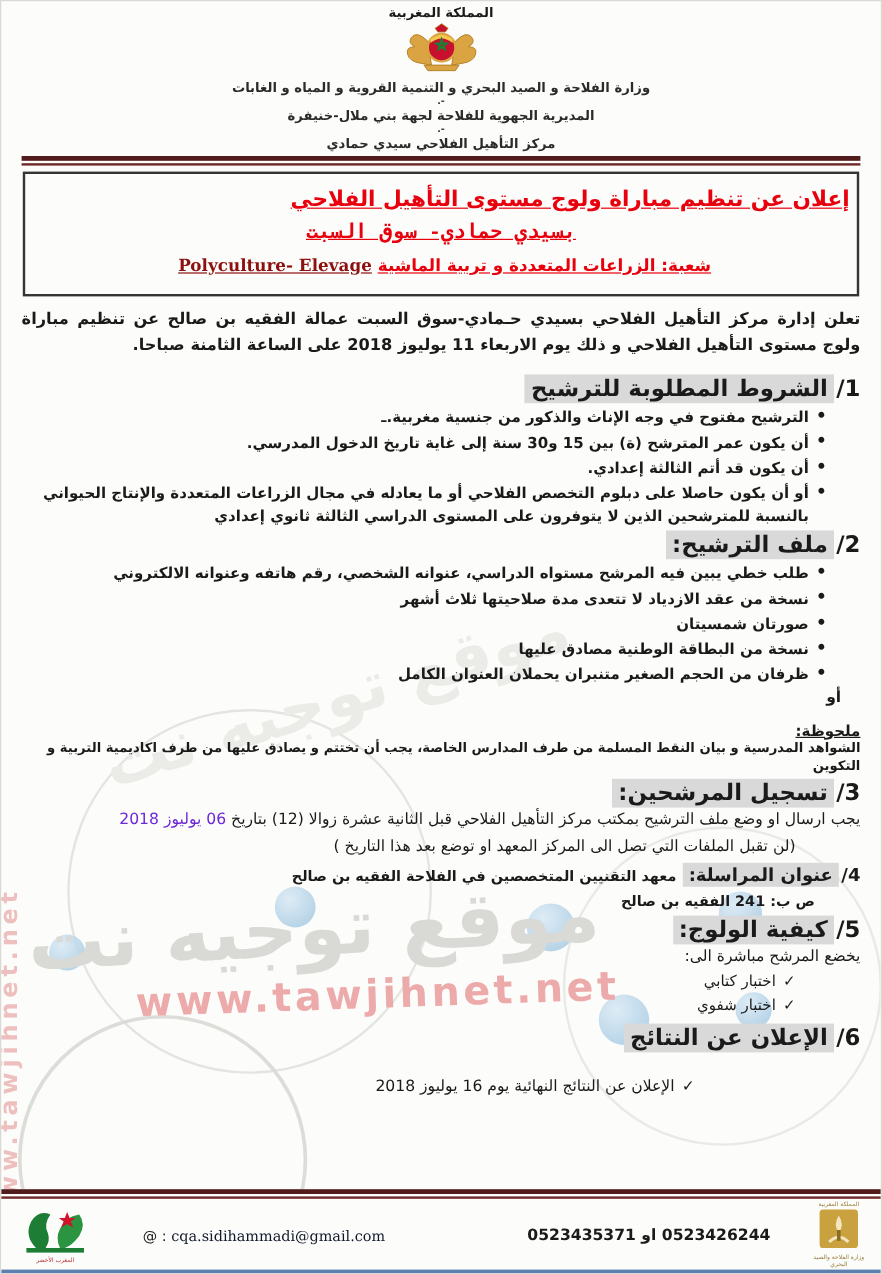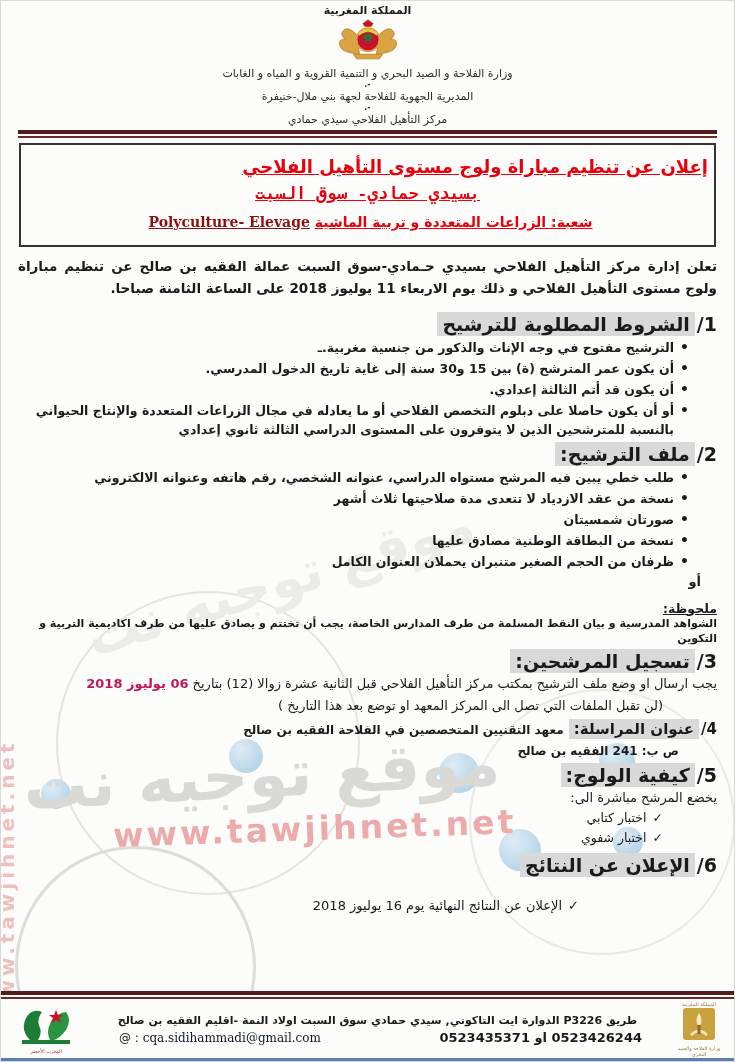--- a/index.html
+++ b/index.html
@@ -17,21 +17,21 @@
   .wm-dot{position:absolute;border-radius:50%;background:radial-gradient(circle at 35% 30%,#d8e9f5,#9cc3de);opacity:.85;}
   .wm-ar-1{position:absolute;top:548px;left:78px;font-size:54px;font-weight:bold;color:#ebebe8;transform:rotate(-17deg);white-space:nowrap;}
   .wm-ar-2{position:absolute;top:737px;left:22px;font-size:64px;font-weight:bold;color:#d9d9d6;transform:rotate(-3deg);white-space:nowrap;letter-spacing:4px;}
   .wm-url{position:absolute;top:808px;left:112px;font-size:33px;font-weight:bold;color:#ecaaaa;transform:rotate(-2deg);letter-spacing:3px;direction:ltr;}
   .wm-side{position:absolute;left:-6px;top:690px;writing-mode:vertical-rl;transform:rotate(180deg);font-size:20px;font-weight:bold;color:rgba(214,92,92,.38);letter-spacing:4px;height:330px;direction:ltr;}
   
   .content{position:relative;z-index:2;padding:0 17px;}
   .center{text-align:center;}
   .kingdom{font-size:11px;font-weight:bold;padding-top:3px;line-height:14px;}
   .coat{height:46px;margin:1px auto 1px;display:block;}
-  .org-line{font-size:11px;line-height:15px;color:#2b2b2b;font-weight:400;}
+  .org-line{font-size:11px;line-height:15px;color:#2b2b2b;font-weight:700;}
   .sep{font-size:8px;line-height:8px;color:#333;font-weight:bold;}
   .rule{height:2px;background:transparent;border-top:4px solid #521c1c;border-bottom:2px solid #6e2a2a;margin-top:3px;}
   
   .title-box{border:2px solid #353535;margin:5px 1px 0;padding:8px 6px 10px;background:#fcfcfa;}
   .tb1{color:#e8000d;font-weight:bold;text-decoration:underline;font-size:18px;line-height:27px;text-align:right;}
   .tb2{color:#e8000d;font-weight:bold;text-decoration:underline;font-size:17px;line-height:29px;text-align:center;font-family:Liberation Mono, monospace;}
   .tb3{font-size:14px;line-height:26px;text-align:center;font-weight:bold;}
   .tb3 .ar{color:#e8000d;text-decoration:underline;}
   .tb3 .en{color:#8d1010;text-decoration:underline;font-family:"DejaVu Serif",serif;direction:ltr;display:inline-block;margin-left:6px;}
   
@@ -40,21 +40,21 @@
   .sec{margin-top:10px;font-size:19px;font-weight:bold;line-height:22px;}
   .sec .num{padding-left:2px;}
   .hl{background:#d9d9d9;padding:1px 5px;}
   ul.blist{list-style:none;margin:3px 0 0;padding:0 28px 0 0;}
   ul.blist li{position:relative;padding-right:15px;font-size:12.5px;font-weight:bold;line-height:19px;margin-bottom:2px;}
   ul.blist li::before{content:"•";position:absolute;right:0;top:0;font-size:14px;}
   .or-line{padding-right:16px;font-size:13px;font-weight:bold;line-height:18px;margin-top:2px;}
   .note-title{font-size:12.5px;font-weight:bold;text-decoration:underline;margin-top:10px;}
   .note-text{font-size:11px;font-weight:bold;line-height:15px;}
   .s3p{font-size:13px;line-height:20px;margin-top:2px;}
-  .red{color:#be185d;font-weight:bold;margin-top:12px;}
+  .red{color:#6d28d9;font-weight:normal;margin-top:12px;}
   .s4val{font-size:12px;font-weight:bold;}
   .pobox{font-size:12px;font-weight:bold;padding-right:38px;line-height:18px;margin-top:1px;}
   .lead{font-size:13px;line-height:20px;margin-top:2px;}
   .chk{font-size:12.5px;line-height:20px;padding-right:54px;}
   .chk .ck{padding-left:6px;}
   .final-chk{font-size:13px;line-height:20px;padding-right:138px;margin-top:20px;}
   
   .footer{position:absolute;left:0;right:0;bottom:0;z-index:3;background:#fcfcfa;}
   .f-rule{height:2px;border-top:4px solid #521c1c;border-bottom:2px solid #6e2a2a;}
   .f-row{display:flex;align-items:center;direction:ltr;padding:2px 6px 1px;height:56px;}
@@ -184,21 +184,20 @@
       <div style="width:78px;text-align:center;">
         <svg viewBox="0 0 60 40" width="62" height="40">
           <path d="M14 36 Q4 26 10 14 Q16 4 26 8 Q20 16 24 24 Q26 30 22 36 Z" fill="#1e7d34"></path>
           <path d="M34 36 Q30 28 34 20 Q38 10 50 8 Q56 16 50 26 Q44 34 38 36 Z" fill="#2a9440"></path>
           <path d="M40 6 L42 11 L47 11 L43 14 L45 19 L40 16 L35 19 L37 14 L33 11 L38 11 Z" fill="#d1122b"></path>
           <rect x="6" y="36" width="48" height="4" fill="#1e7d34"></rect>
         </svg>
         <div class="logo-cap">المغرب الأخضر</div>
       </div>
       <div class="f-center">
-        <div class="f-addr">طريق P3226 الدوارة ايت التاكوني, سيدي حمادي سوق السبت اولاد النمة -اقليم الفقيه بن صالح</div>
         <div class="f-line2">
           <span class="f-email">
             <span>@ :</span>
             <a>cqa.sidihammadi@gmail.com</a>
           </span>
           <span class="f-phones">0523426244  او  0523435371</span>
         </div>
       </div>
       <div class="gold-wrap">
         <div class="gold-cap">المملكة المغربية</div>

